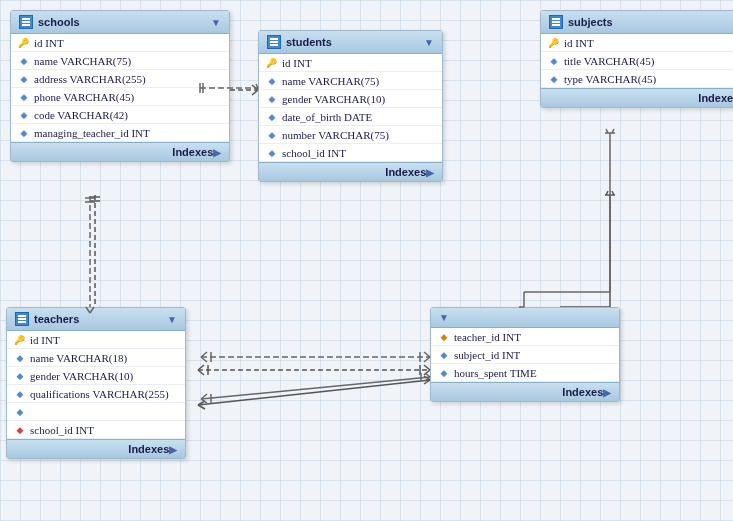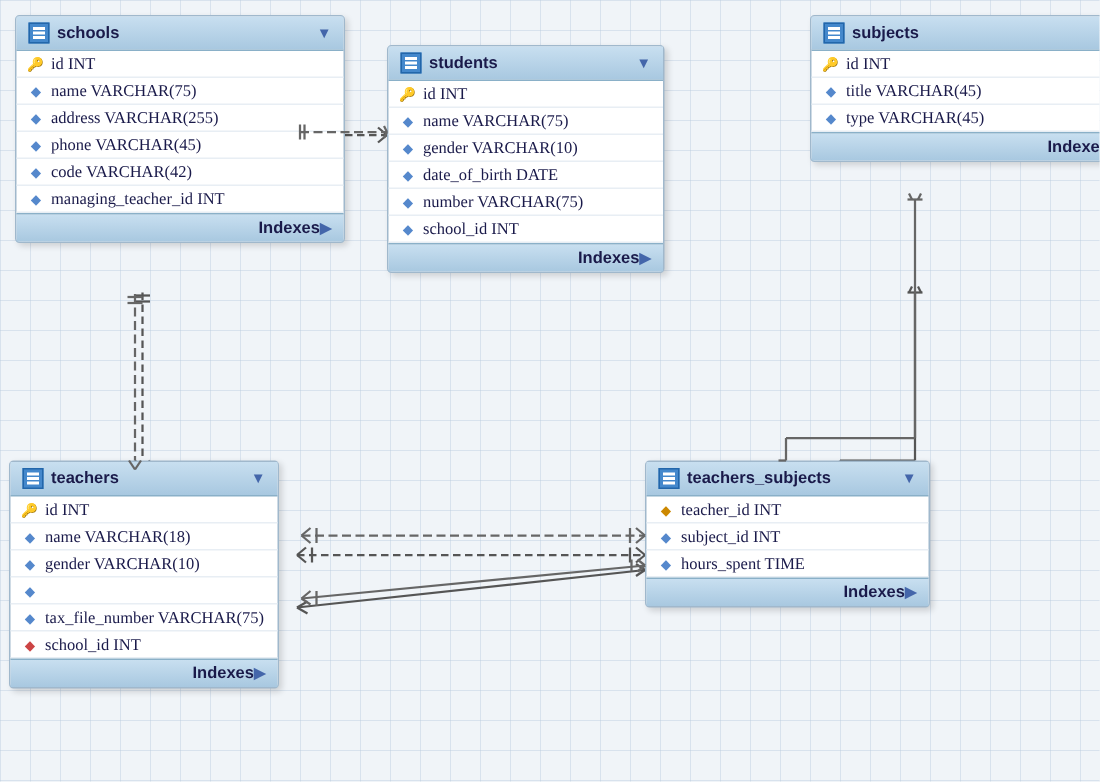--- a/index.html
+++ b/index.html
@@ -300,41 +300,37 @@
   <div class="table-row">
     <span class="field-icon-fk" style="color:#5588cc;">◆</span>
     <span class="field-name">name VARCHAR(18)</span>
   </div>
   <div class="table-row">
     <span class="field-icon-fk" style="color:#5588cc;">◆</span>
     <span class="field-name">gender VARCHAR(10)</span>
   </div>
   <div class="table-row">
     <span class="field-icon-fk" style="color:#5588cc;">◆</span>
-  </div>
-  <div class="table-row">
-    <span class="field-icon-fk" style="color:#5588cc;">◆</span>
-    <span class="field-name">tax_file_number VARCHAR(75)</span>
+    <span class="field-name">qualifications VARCHAR(255)</span>
+  </div>
+  <div class="table-row">
+    <span class="field-icon-fk" style="color:#5588cc;">◆</span>
   </div>
   <div class="table-row">
     <span class="field-icon-fk" style="color:#cc4444;">◆</span>
     <span class="field-name">school_id INT</span>
   </div>
   <div class="indexes-row">
     <span>Indexes</span>
     <span class="indexes-arrow">▶</span>
   </div>
 </div>
 
 <div class="db-table" style="left:430px; top:307px; width:190px;">
   <div class="table-header">
-    <div class="table-header-left">
-      <span class="table-icon"></span>
-      <span>teachers_subjects</span>
-    </div>
     <span class="header-arrow">▼</span>
   </div>
   <div class="table-row">
     <span class="field-icon-fk" style="color:#cc8800;">◆</span>
     <span class="field-name">teacher_id INT</span>
   </div>
   <div class="table-row">
     <span class="field-icon-fk" style="color:#5588cc;">◆</span>
     <span class="field-name">subject_id INT</span>
   </div>

